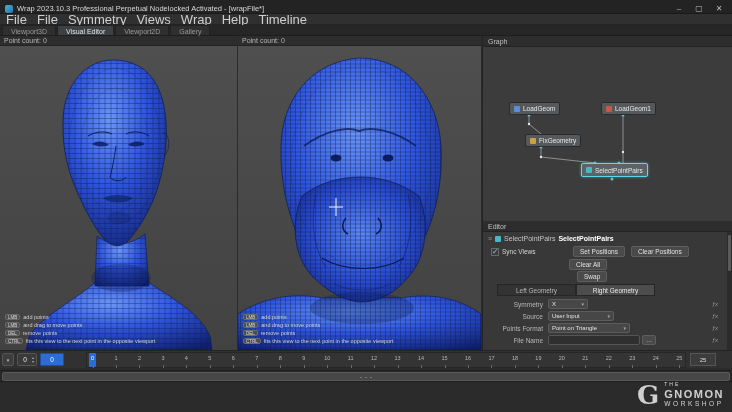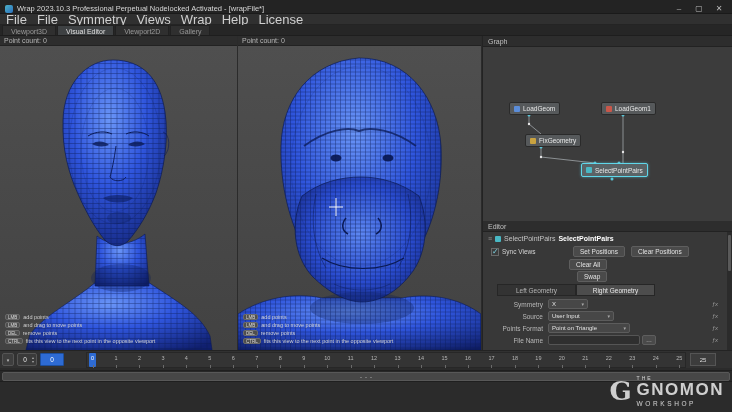--- a/index.html
+++ b/index.html
@@ -97,21 +97,21 @@
   .hscroll{position:absolute;left:0;top:370px;width:732px;height:12px;background:#282828;border-top:1px solid #1f1f1f;border-bottom:1px solid #1f1f1f}
   .hscroll .handle{position:absolute;left:2px;right:2px;top:1px;height:9px;background:#474747;border:1px solid #585858;border-radius:2px}
   .hscroll .gripdots{position:absolute;left:50%;top:3px;width:14px;height:3px;transform:translateX(-50%);
         background:radial-gradient(circle 1px at 2px 1.5px,#777 99%,transparent),radial-gradient(circle 1px at 7px 1.5px,#777 99%,transparent),radial-gradient(circle 1px at 12px 1.5px,#777 99%,transparent)}
 
   
   .logo{position:absolute;right:8px;bottom:5px;display:flex;align-items:center;gap:5px;opacity:.85;color:#ececec;z-index:5}
   .logo-g{font-family:"DejaVu Serif","Liberation Serif",serif;font-size:26px;font-weight:bold;line-height:24px}
   .logo-text{display:flex;flex-direction:column;line-height:1.1}
   .logo-the{font-size:5px;letter-spacing:2px}
-  .logo-gnomon{font-size:17px;font-weight:bold;letter-spacing:1.5px}
+  .logo-gnomon{font-size:11px;font-weight:bold;letter-spacing:1.5px}
   .logo-workshop{font-size:6.5px;letter-spacing:2.6px}
 </style>
 </head>
 <body>
 
 <div id="app">
 
   <div class="titlebar">
     <span class="appicon"></span>
     <span class="title">Wrap 2023.10.3  Professional Perpetual Nodelocked Activated - [wrapFile*]</span>
@@ -120,21 +120,21 @@
     <span class="wctrl">✕</span>
   </div>
 
   <div class="menubar">
     <span class="menu-item">File</span>
     <span class="menu-item">File</span>
     <span class="menu-item">Symmetry</span>
     <span class="menu-item">Views</span>
     <span class="menu-item">Wrap</span>
     <span class="menu-item">Help</span>
-    <span class="menu-item">License</span>
+    <span class="menu-item">Timeline</span>
   </div>
 
   <div class="tabbar">
     <span class="tab">Viewport3D</span>
     <span class="tab active">Visual Editor</span>
     <span class="tab">Viewport2D</span>
     <span class="tab">Gallery</span>
   </div>
 
   <div class="vp vp-left">

